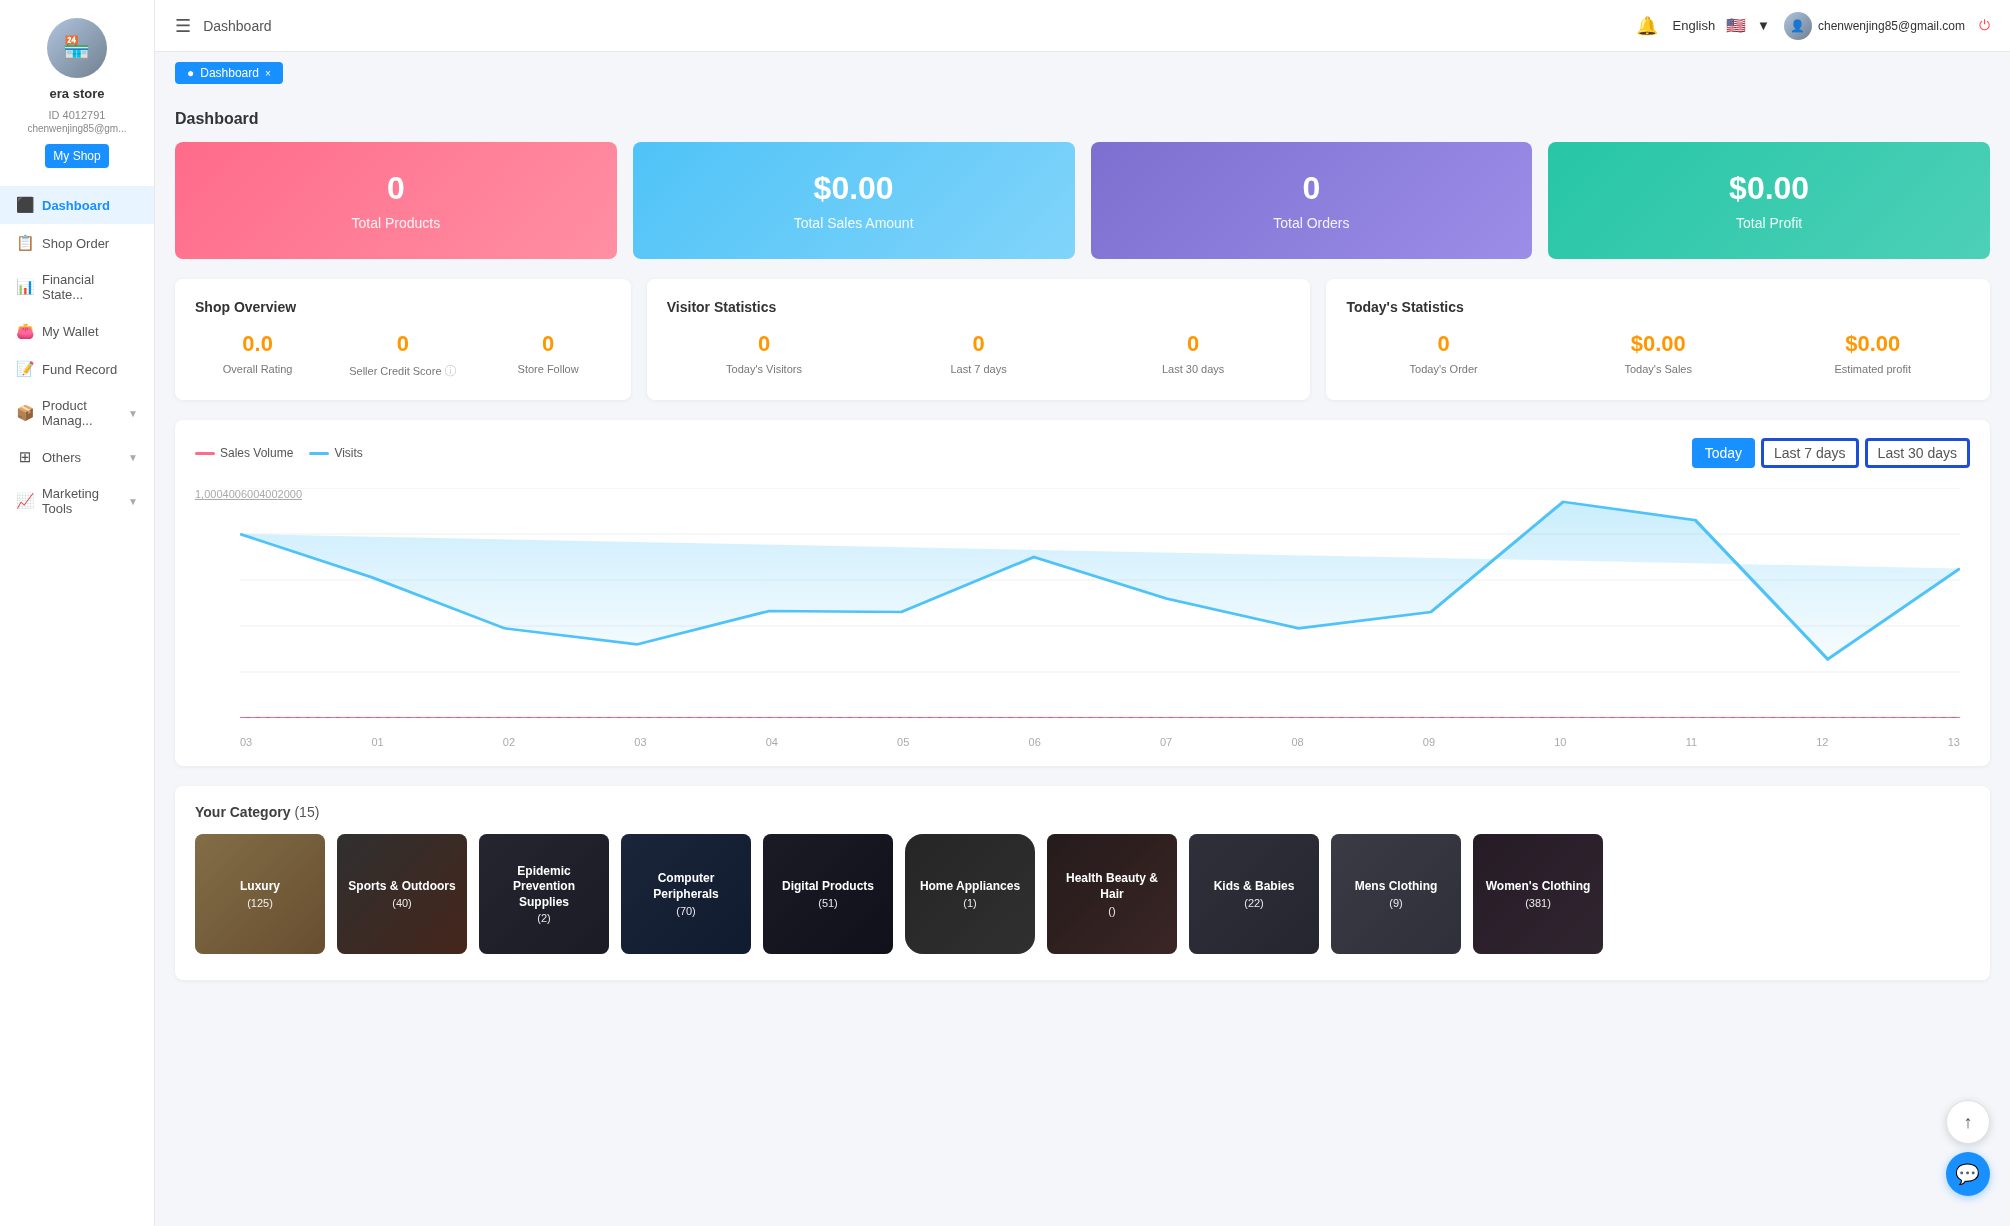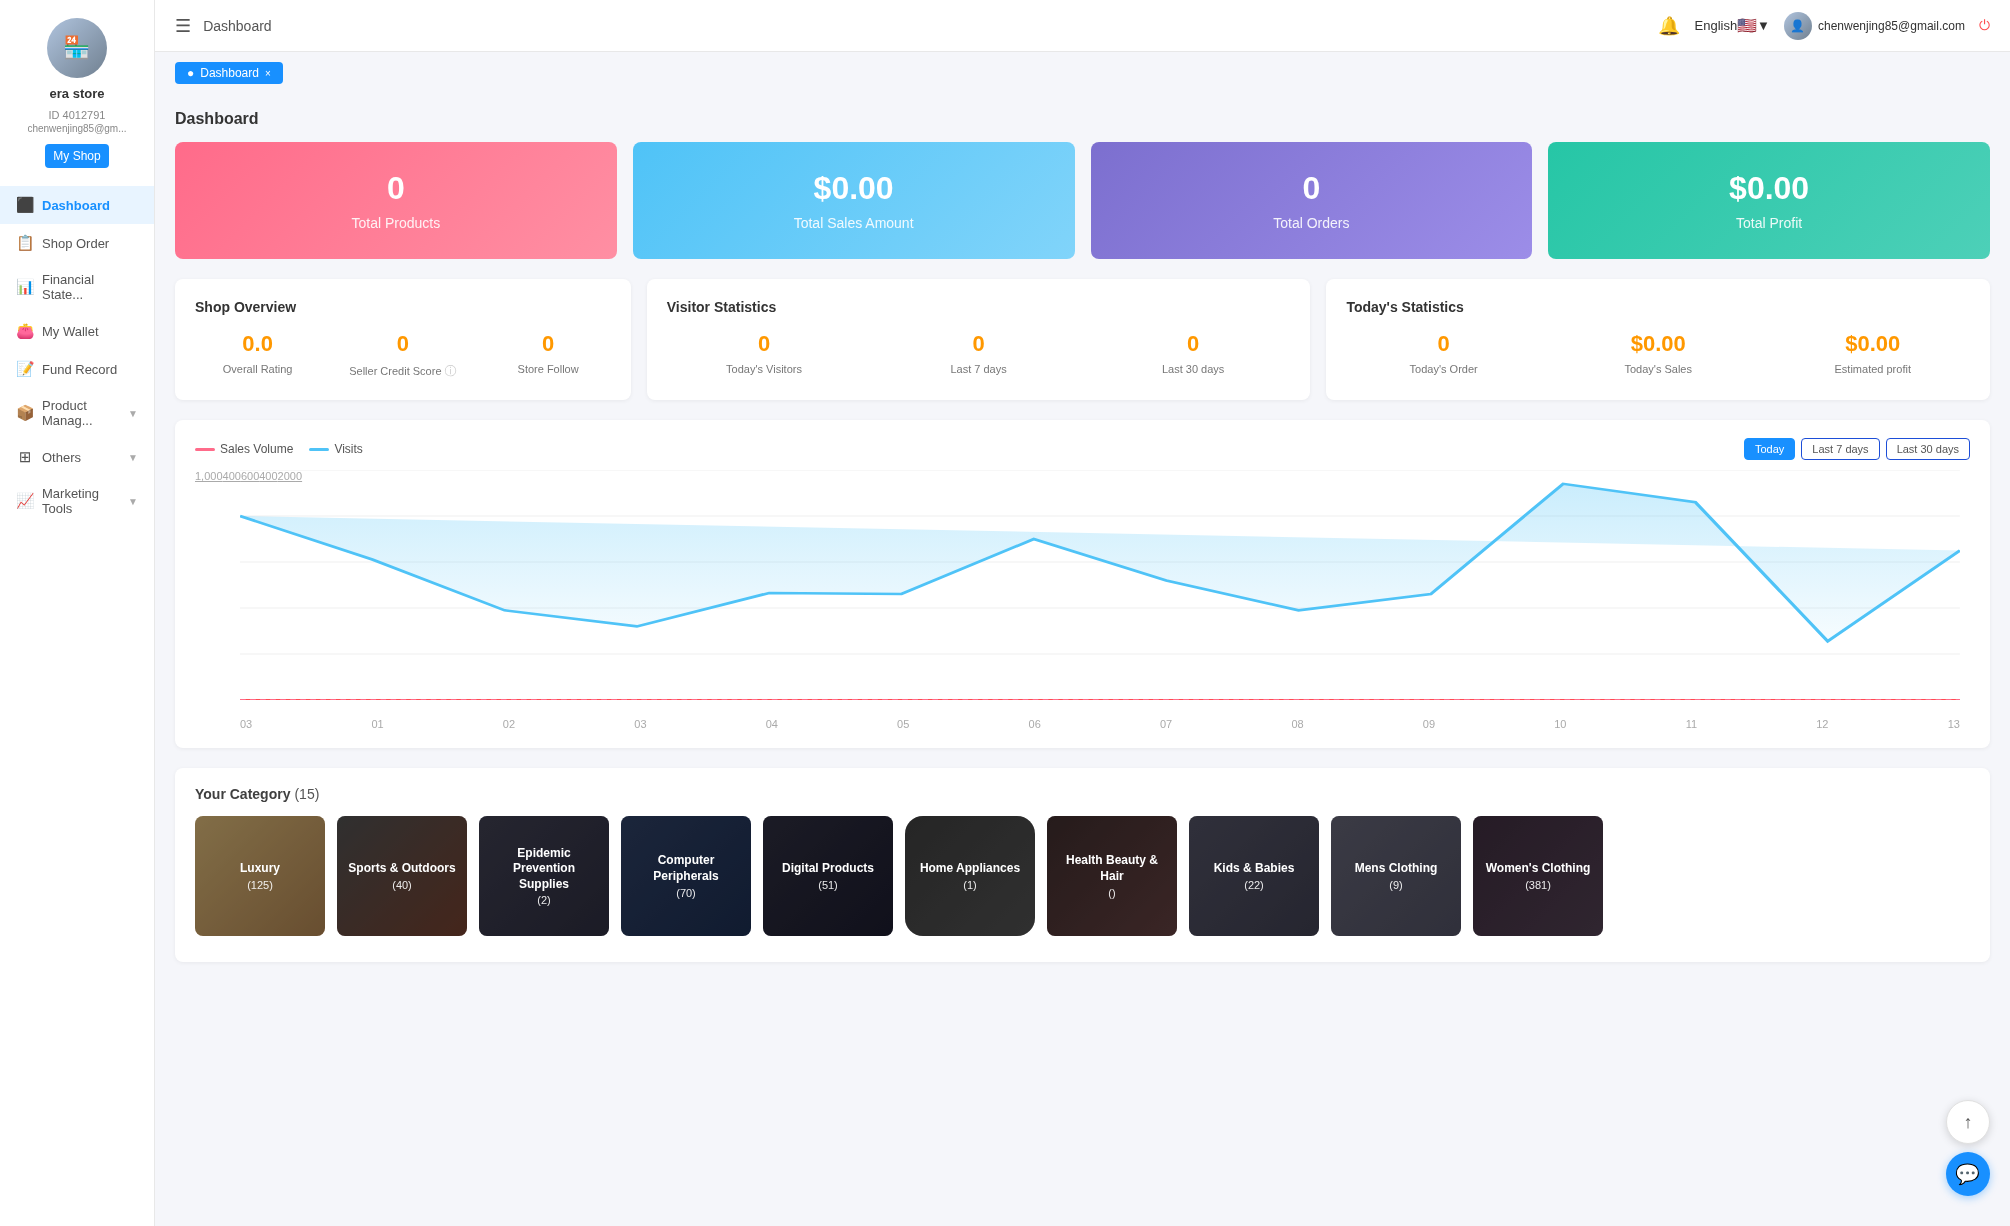--- a/index.html
+++ b/index.html
@@ -73,21 +73,21 @@
       border-bottom: 1px solid #e8e8e8;
       display: flex;
       align-items: center;
       padding: 0 20px;
       gap: 12px;
     }
     .topbar-menu-icon { font-size: 18px; cursor: pointer; color: #555; }
     .topbar-title { font-size: 14px; color: #555; flex: 1; }
     .topbar-right { display: flex; align-items: center; gap: 14px; margin-left: auto; }
     .topbar-bell { font-size: 18px; color: #555; cursor: pointer; }
-    .topbar-lang { display: flex; align-items: center; gap: 0; font-size: 13px; cursor: pointer; }
+    .topbar-lang { display: flex; align-items: center; gap: 11px; font-size: 13px; cursor: pointer; }
     .topbar-flag { font-size: 16px; }
     .topbar-user { display: flex; align-items: center; gap: 6px; font-size: 13px; cursor: pointer; }
     .topbar-user-avatar { width: 28px; height: 28px; border-radius: 50%; background: linear-gradient(135deg, #b0c4de, #708090); display: flex; align-items: center; justify-content: center; font-size: 12px; color: #fff; }
     .topbar-user-email { font-size: 12px; color: #333; }
     .topbar-logout { color: #ff4d4f; font-size: 14px; cursor: pointer; }
 
     
     .breadcrumb-bar {
       background: #f5f6fa;
       padding: 10px 20px;
@@ -146,31 +146,31 @@
     .panel-stat-label { font-size: 11px; color: #777; }
 
     
     .chart-section {
       background: #fff;
       border-radius: 8px;
       padding: 18px 20px;
       box-shadow: 0 1px 4px rgba(0,0,0,0.06);
       margin-bottom: 20px;
     }
-    .chart-header { display: flex; align-items: center; justify-content: space-between; margin-bottom: 10px; }
+    .chart-header { display: flex; align-items: center; justify-content: space-between; margin-bottom: 20px; }
     .chart-legend { display: flex; gap: 16px; align-items: center; }
     .chart-legend-item { display: flex; align-items: center; gap: 5px; font-size: 12px; color: #555; }
     .legend-dot-sales { width: 20px; height: 3px; background: #ff6b8a; border-radius: 2px; position: relative; }
     .legend-dot-visits { width: 20px; height: 3px; background: #4fc3f7; border-radius: 2px; }
     .chart-buttons { display: flex; gap: 6px; }
     .chart-btn {
       padding: 4px 10px;
-      border: 1px solid #1d4ed8;
+      border: 3px solid #1d4ed8;
       border-radius: 4px;
-      font-size: 11px;
+      font-size: 14px;
       cursor: pointer;
       background: #fff;
       color: #555;
     }
     .chart-btn.active { background: #1890ff; color: #fff; border-color: #1890ff; }
     .chart-container { position: relative; height: 260px; }
     .chart-y-labels {
       position: absolute; left: 0; top: 0; bottom: 30px;
       display: flex; flex-direction: row; justify-content: space-between;
       font-size: 11px; color: #aaa;

